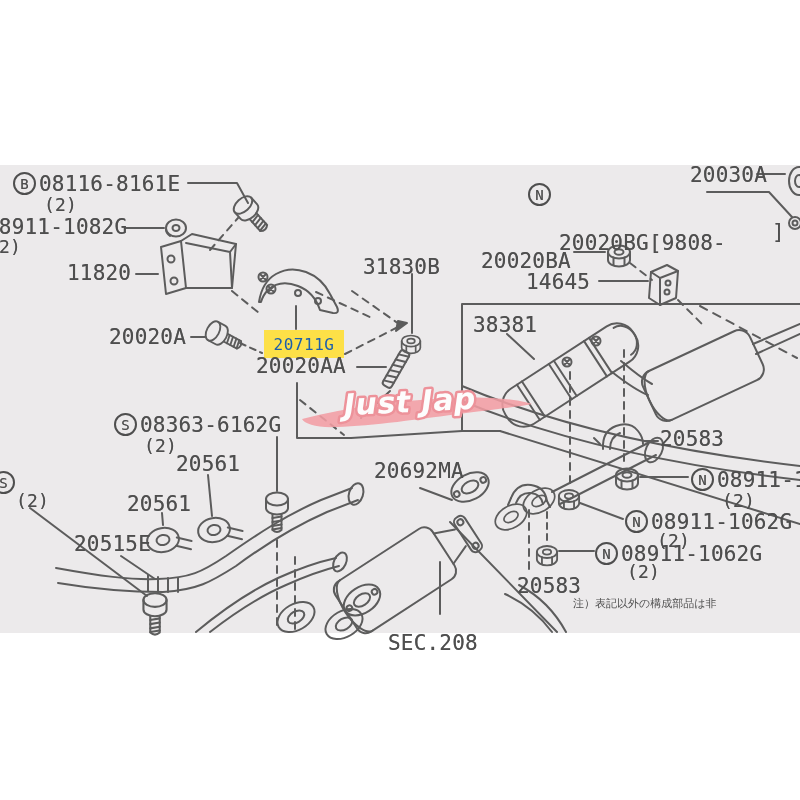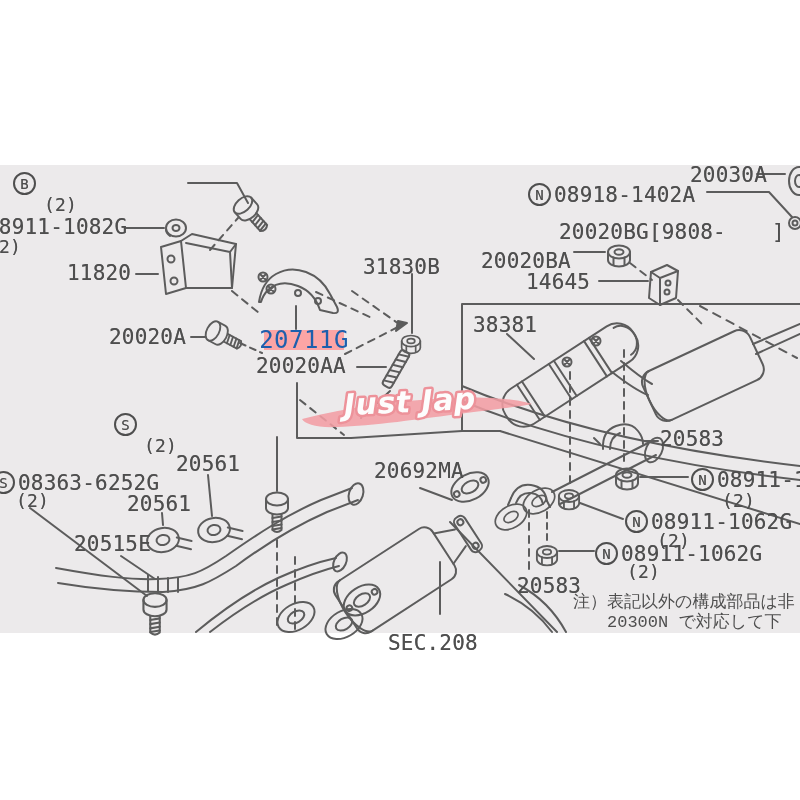--- a/index.html
+++ b/index.html
@@ -12,26 +12,26 @@
     color:#4e4e4e;letter-spacing:0.2px;white-space:pre;
     text-shadow:0 0 0.5px rgba(90,90,90,.7);
   }
   .qty{font-size:18px;line-height:19px;}
   .circ{
     display:inline-flex;align-items:center;justify-content:center;flex:0 0 auto;
     width:23px;height:23px;border:2px solid #4e4e4e;border-radius:50%;
     font-size:14px;line-height:1;box-sizing:border-box;
   }
   .hl{
-    position:absolute;left:264px;top:330px;width:80px;height:20px;
-    background:#fca5a5;color:#1d5fad;display:flex;align-items:center;justify-content:center;
-    font-family:"DejaVu Sans Mono",monospace;font-size:24px;letter-spacing:0.5px;
+    position:absolute;left:264px;top:330px;width:80px;height:28px;
+    background:#fde047;color:#1d5fad;display:flex;align-items:center;justify-content:center;
+    font-family:"DejaVu Sans Mono",monospace;font-size:16px;letter-spacing:0.5px;
   }
   .note{
-    position:absolute;font-family:Liberation Mono, monospace;font-size:17px;line-height:20px;
+    position:absolute;font-family:Liberation Sans, sans-serif;font-size:11px;line-height:20px;
     color:#4e4e4e;white-space:pre;text-align:center;
   }
 </style>
 </head>
 <body>
 
 <div id="stage">
   <div id="scan"></div>
 
   <svg class="art" viewBox="0 0 800 800" fill="none" stroke="#545454" stroke-width="2" stroke-linecap="round" stroke-linejoin="round" opacity="0.94">
@@ -226,56 +226,56 @@
     </g>
 
     <g>
       <path d="M302,419 C348,407 402,400 452,398 C492,396 520,400 532,404 C516,407 492,410 466,413 C420,419 372,426 337,427 C317,428 305,424 302,419 Z" fill="#f3989f" fill-opacity="0.88" stroke="none"></path>
       <text x="410" y="412" text-anchor="middle" font-family="DejaVu Sans, sans-serif" font-size="30" font-weight="bold" font-style="italic" letter-spacing="0.5" fill="#ffffff" stroke="#ee8d95" stroke-width="5" paint-order="stroke" transform="rotate(-3 410 405)">Just Jap</text>
     </g>
   </svg>
 
   <div class="lbl" style="left:13px;top:172px">
     <span class="circ">B</span>
+    <span>08116-8161E</span>
   </div>
   <div class="lbl qty" style="left:44px;top:195px">(2)</div>
 
   <div class="lbl" style="left:-14px;top:216px">08911-1082G</div>
   <div class="lbl qty" style="left:-12px;top:237px">(2)</div>
 
   <div class="lbl" style="left:67px;top:262px">11820</div>
   <div class="lbl" style="left:109px;top:326px">20020A</div>
 
   <div class="hl">20711G</div>
 
   <div class="lbl" style="left:256px;top:355px">20020AA</div>
   <div class="lbl" style="left:363px;top:256px">31830B</div>
   <div class="lbl" style="left:690px;top:164px">20030A</div>
 
   <div class="lbl" style="left:528px;top:183px">
     <span class="circ">N</span>
-    <span>08918-1402A</span>
-  </div>
-  <div class="lbl" style="left:559px;top:221px">20020BG[9808-</div>
+  </div>
+  <div class="lbl" style="left:559px;top:232px">20020BG[9808-</div>
   <div class="lbl" style="left:772px;top:221px">]</div>
 
   <div class="lbl" style="left:481px;top:250px">20020BA</div>
   <div class="lbl" style="left:526px;top:271px">14645</div>
   <div class="lbl" style="left:473px;top:314px">38381</div>
 
   <div class="lbl" style="left:114px;top:413px">
     <span class="circ">S</span>
+    <span>08363-6162G</span>
   </div>
   <div class="lbl qty" style="left:144px;top:436px">(2)</div>
 
   <div class="lbl" style="left:176px;top:453px">20561</div>
 
   <div class="lbl" style="left:-8px;top:471px">
     <span class="circ">S</span>
-    <span>08363-6252G</span>
   </div>
   <div class="lbl qty" style="left:16px;top:491px">(2)</div>
 
   <div class="lbl" style="left:127px;top:493px">20561</div>
   <div class="lbl" style="left:74px;top:533px">20515E</div>
   <div class="lbl" style="left:374px;top:460px">20692MA</div>
   <div class="lbl" style="left:388px;top:632px">SEC.208</div>
   <div class="lbl" style="left:660px;top:428px">20583</div>
 
   <div class="lbl" style="left:691px;top:468px">
@@ -292,14 +292,13 @@
 
   <div class="lbl" style="left:595px;top:542px">
     <span class="circ">N</span>
     <span>08911-1062G</span>
   </div>
   <div class="lbl qty" style="left:627px;top:562px">(2)</div>
 
   <div class="lbl" style="left:517px;top:575px">20583</div>
 
   <div class="note" style="left:573px;top:593px">注）表記以外の構成部品は非</div>
-  <div class="note" style="left:607px;top:613px">20300N で対応して下</div>
 </div>
 
 </body></html>

